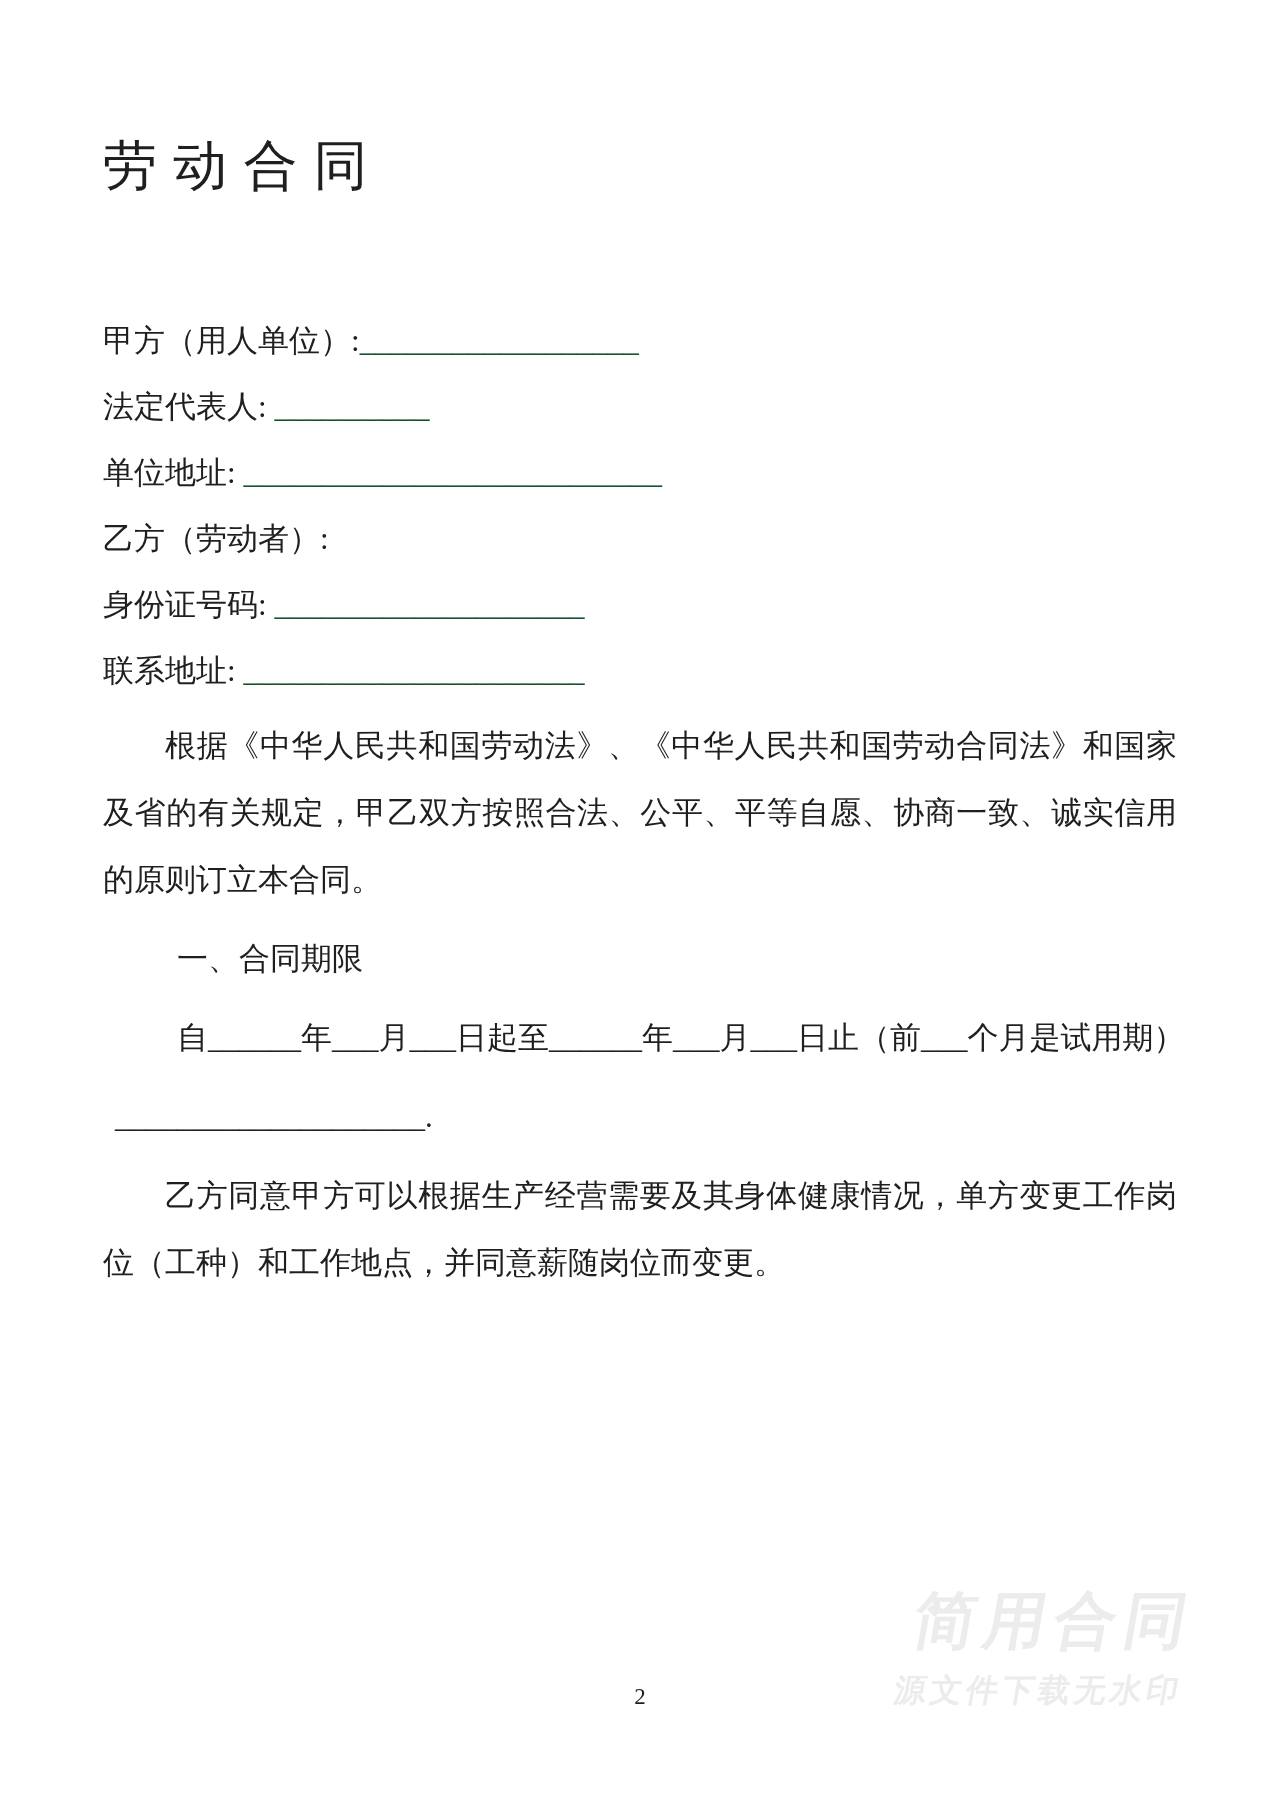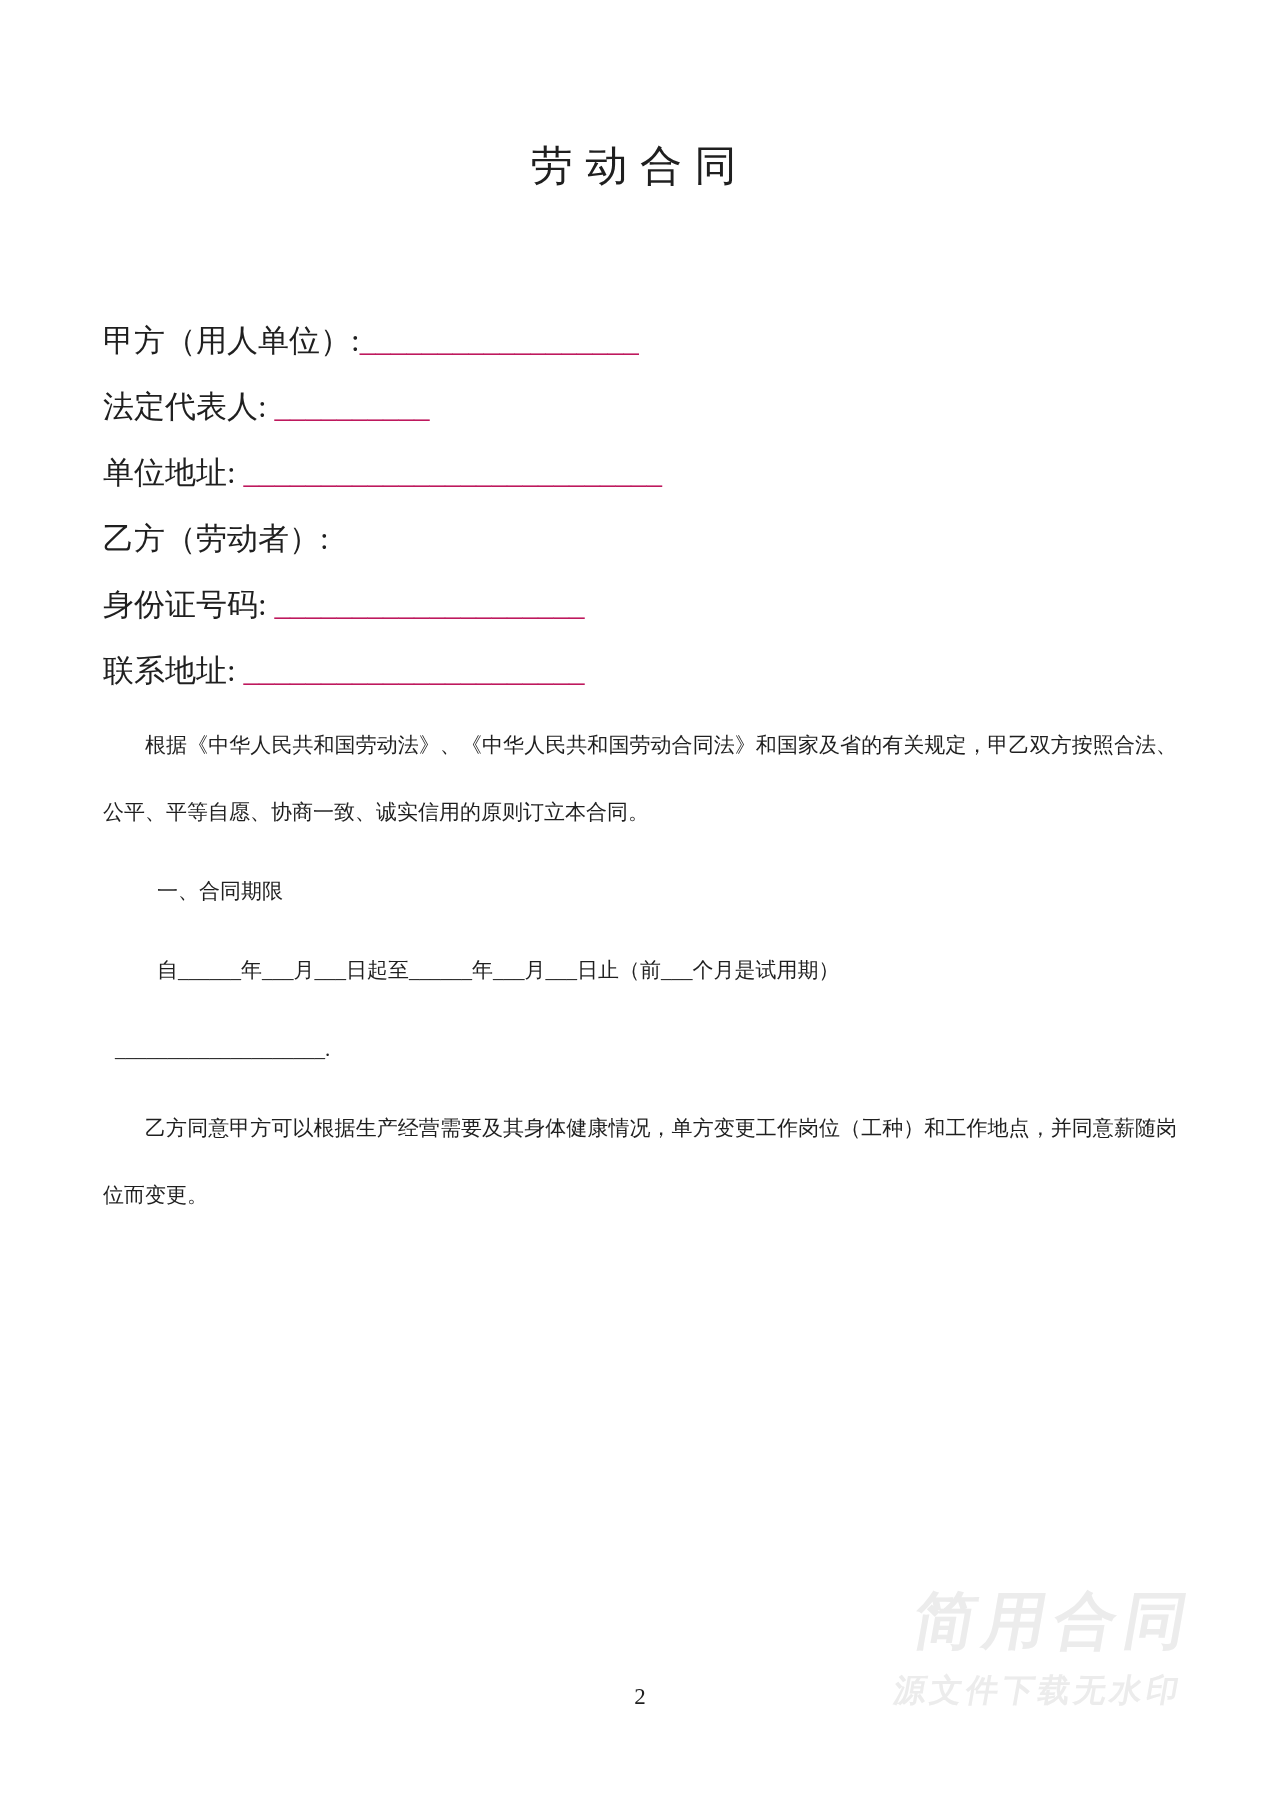--- a/index.html
+++ b/index.html
@@ -7,34 +7,33 @@
     position:relative;
     width:1280px; height:1812px;
     background:#ffffff;
     font-family:"Liberation Serif","DejaVu Serif",serif;
     color:#1f1f1f;
     overflow:hidden;
   }
   .content { padding:142px 103px 0 103px; }
   .doc-title {
     margin:0;
-    text-align:center;
-    font-size:42px;
+    font-size:54px;
     line-height:48px;
     font-weight:400;
     letter-spacing:0.30em;
   }
   .form { margin-top:118px; }
   .row {
     font-size:31px;
     line-height:66px;
     white-space:pre;
   }
-  .row .blank { color:#be185d; }
-  .body { margin-top:8px; font-size:21px; }
+  .row .blank { color:#14532d; }
+  .body { margin-top:8px; font-size:31px; }
   .para {
     margin:0;
     line-height:67px;
     text-align:justify;
     text-indent:2em;
   }
   .line { margin:12px; line-height:67px; white-space:pre; }
   .line.indent { text-indent:2em; }
   .watermark {
     position:absolute;

